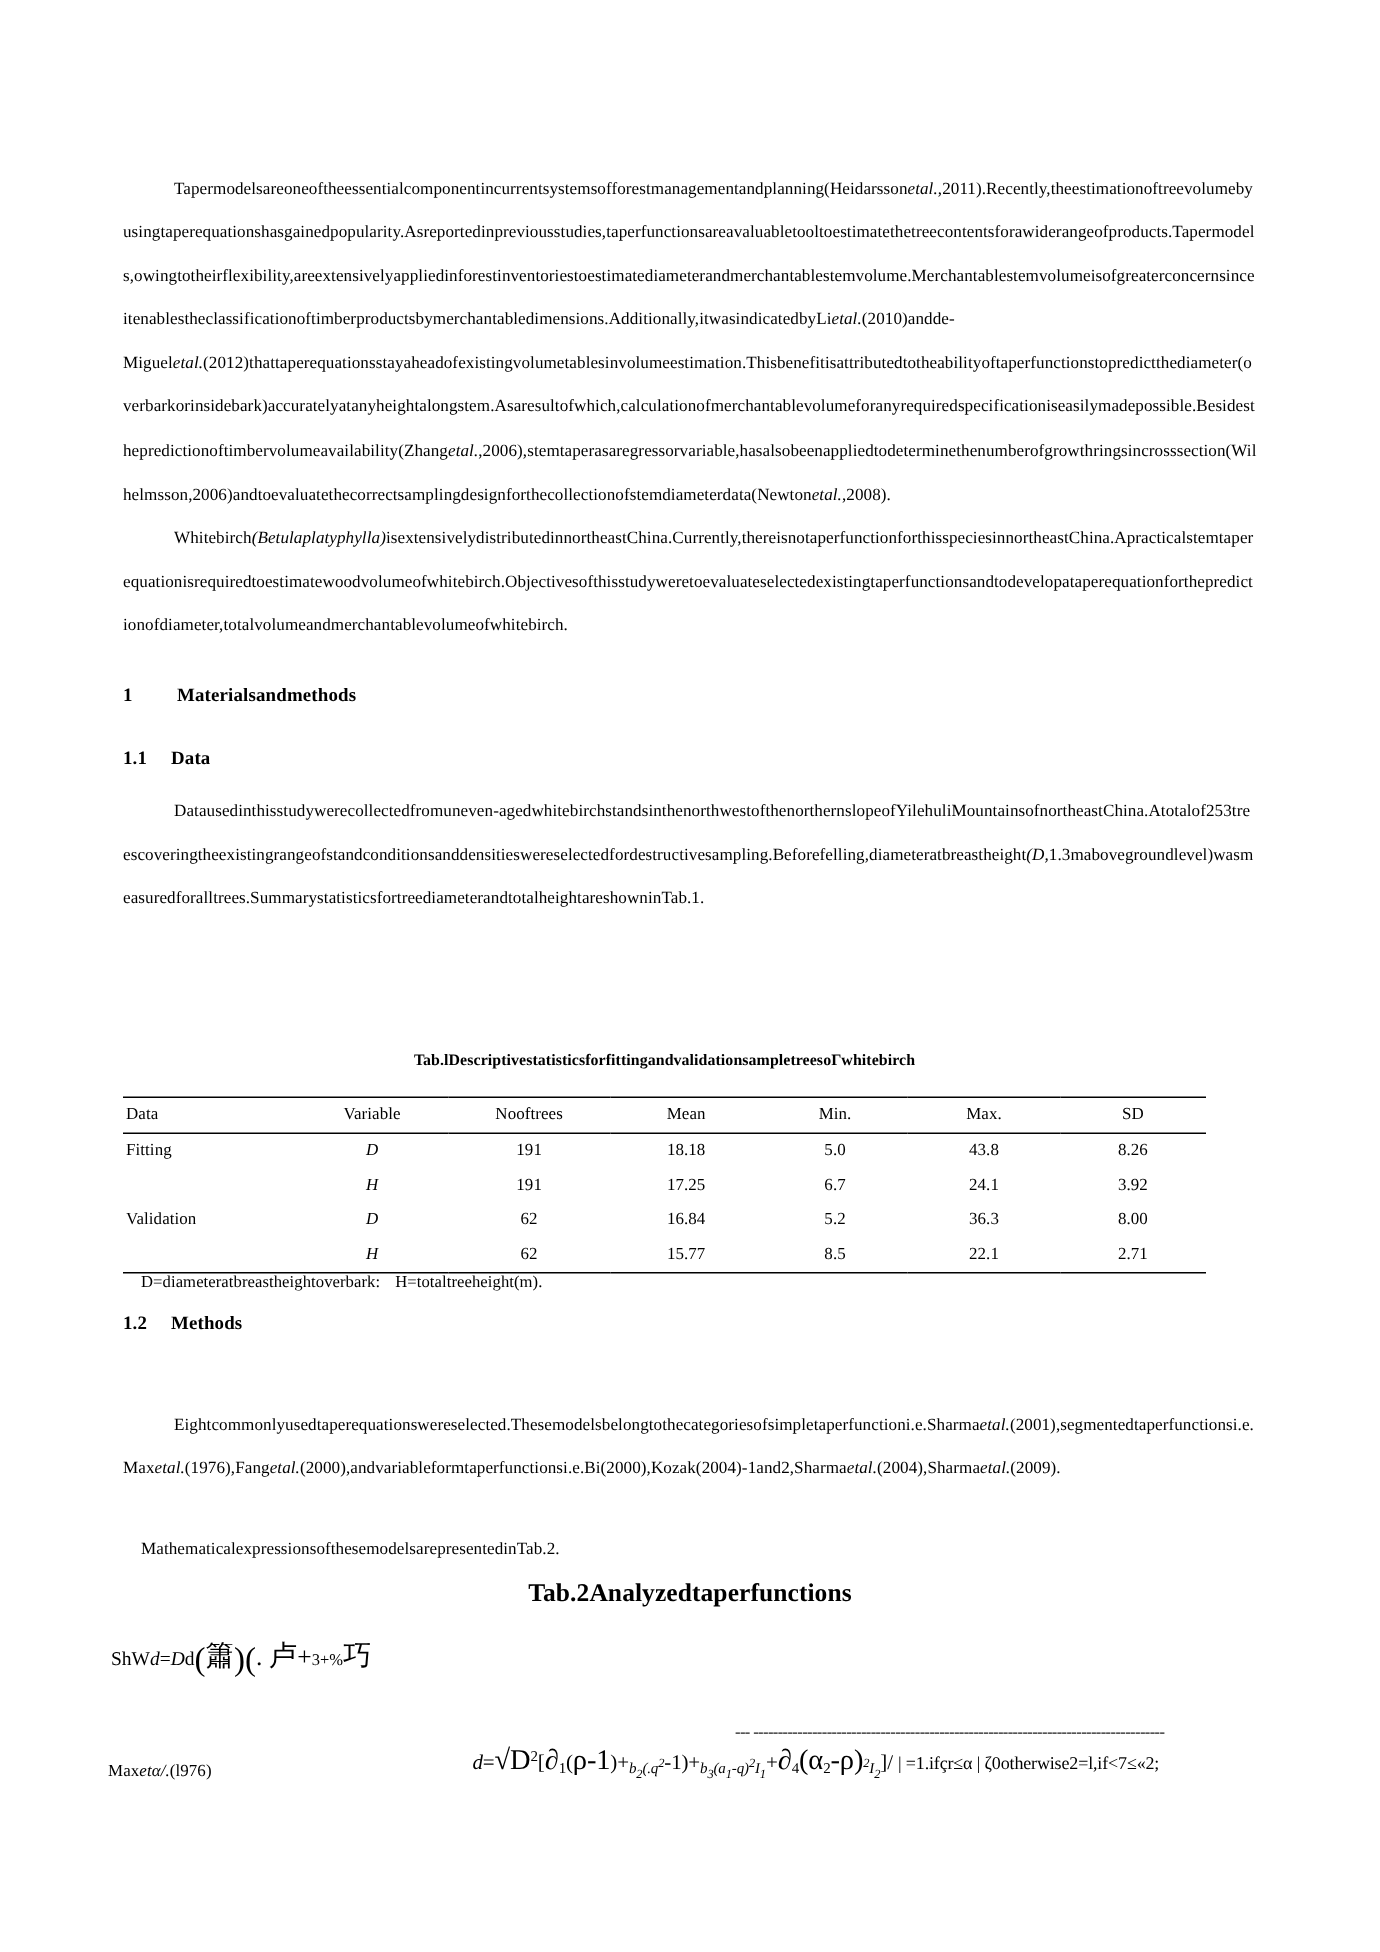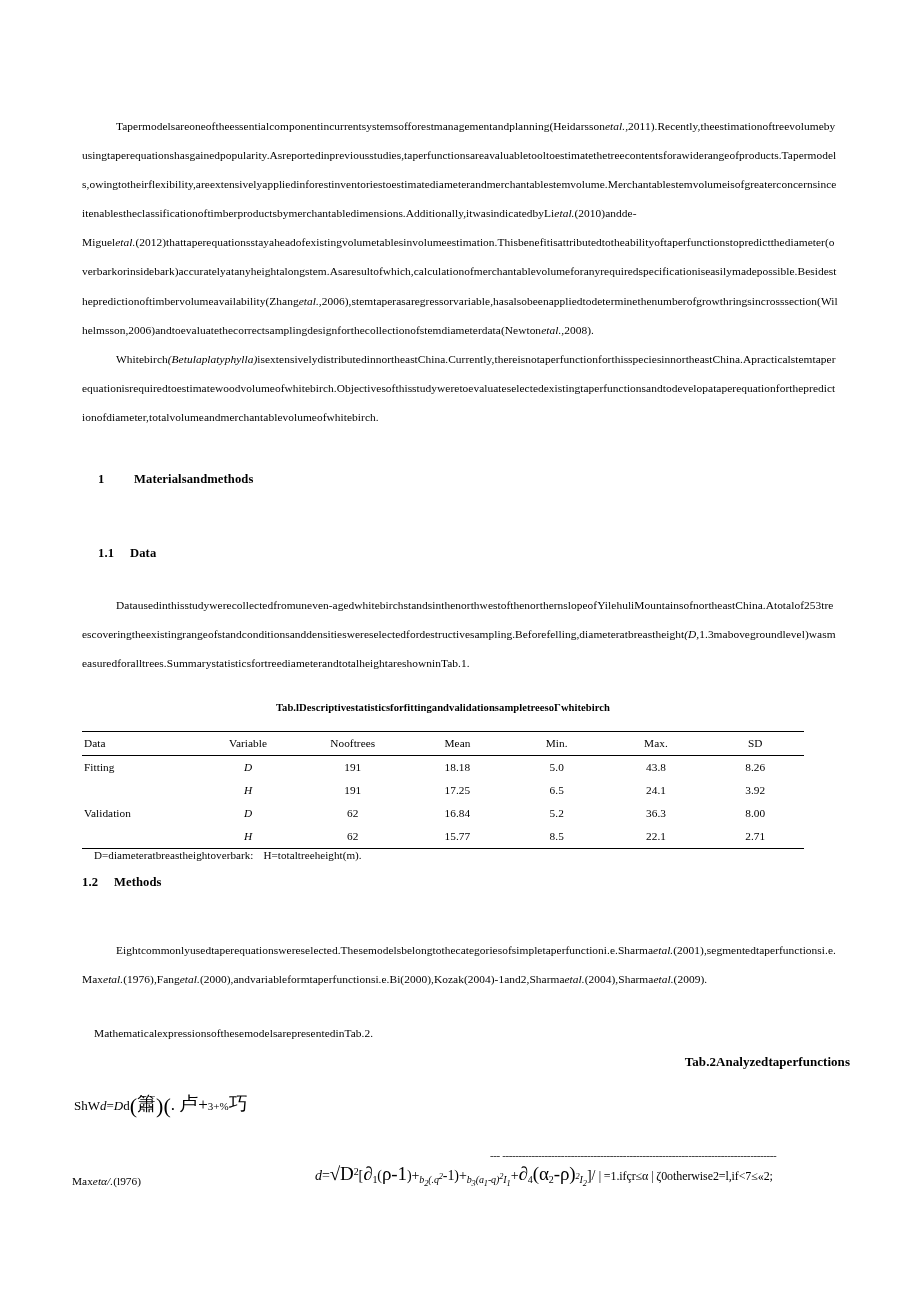--- a/index.html
+++ b/index.html
@@ -36,21 +36,21 @@
     word-break: break-all;
     letter-spacing: 0.05px;
   }
   p.para.indent { text-indent: 34px; }
   p.noindent { text-indent: 0; }
   .it { font-style: italic; }
 
   .gap-sm { height: 21px; }
 
   h2.h-sec {
-    margin: 16px;
+    margin: 0;
     font-size: 12.6px;
     font-weight: bold;
     line-height: 20px;
     letter-spacing: 0.1px;
   }
   h2.h-sec .num { display: inline-block; }
   .sec-1 .num { width: 36px; }
   .sec-sub .num { width: 32px; }
   .sec-subsub .num { width: 42px; }
 
@@ -135,22 +135,22 @@
   }
 
   
   .tbl2-wrap {
     position: absolute;
     left: 70px;
     top: 1054px;
     width: 780px;
   }
   .tbl2-caption {
-    text-align: right;
-    font-size: 13px;
+    text-align: center;
+    font-size: 17px;
     font-weight: bold;
     letter-spacing: 0.05px;
     line-height: 15px;
   }
   .tbl2-head {
     position: relative;
     height: 24px;
     border-bottom: 1.4px solid #000;
     margin-top: 4px;
   }
@@ -264,21 +264,21 @@
           <td>18.18</td>
           <td>5.0</td>
           <td>43.8</td>
           <td>8.26</td>
         </tr>
         <tr>
           <td class="lead"></td>
           <td class="var">H</td>
           <td>191</td>
           <td>17.25</td>
-          <td>6.5</td>
+          <td>6.7</td>
           <td>24.1</td>
           <td>3.92</td>
         </tr>
         <tr>
           <td class="lead">Validation</td>
           <td class="var">D</td>
           <td>62</td>
           <td>16.84</td>
           <td>5.2</td>
           <td>36.3</td>

